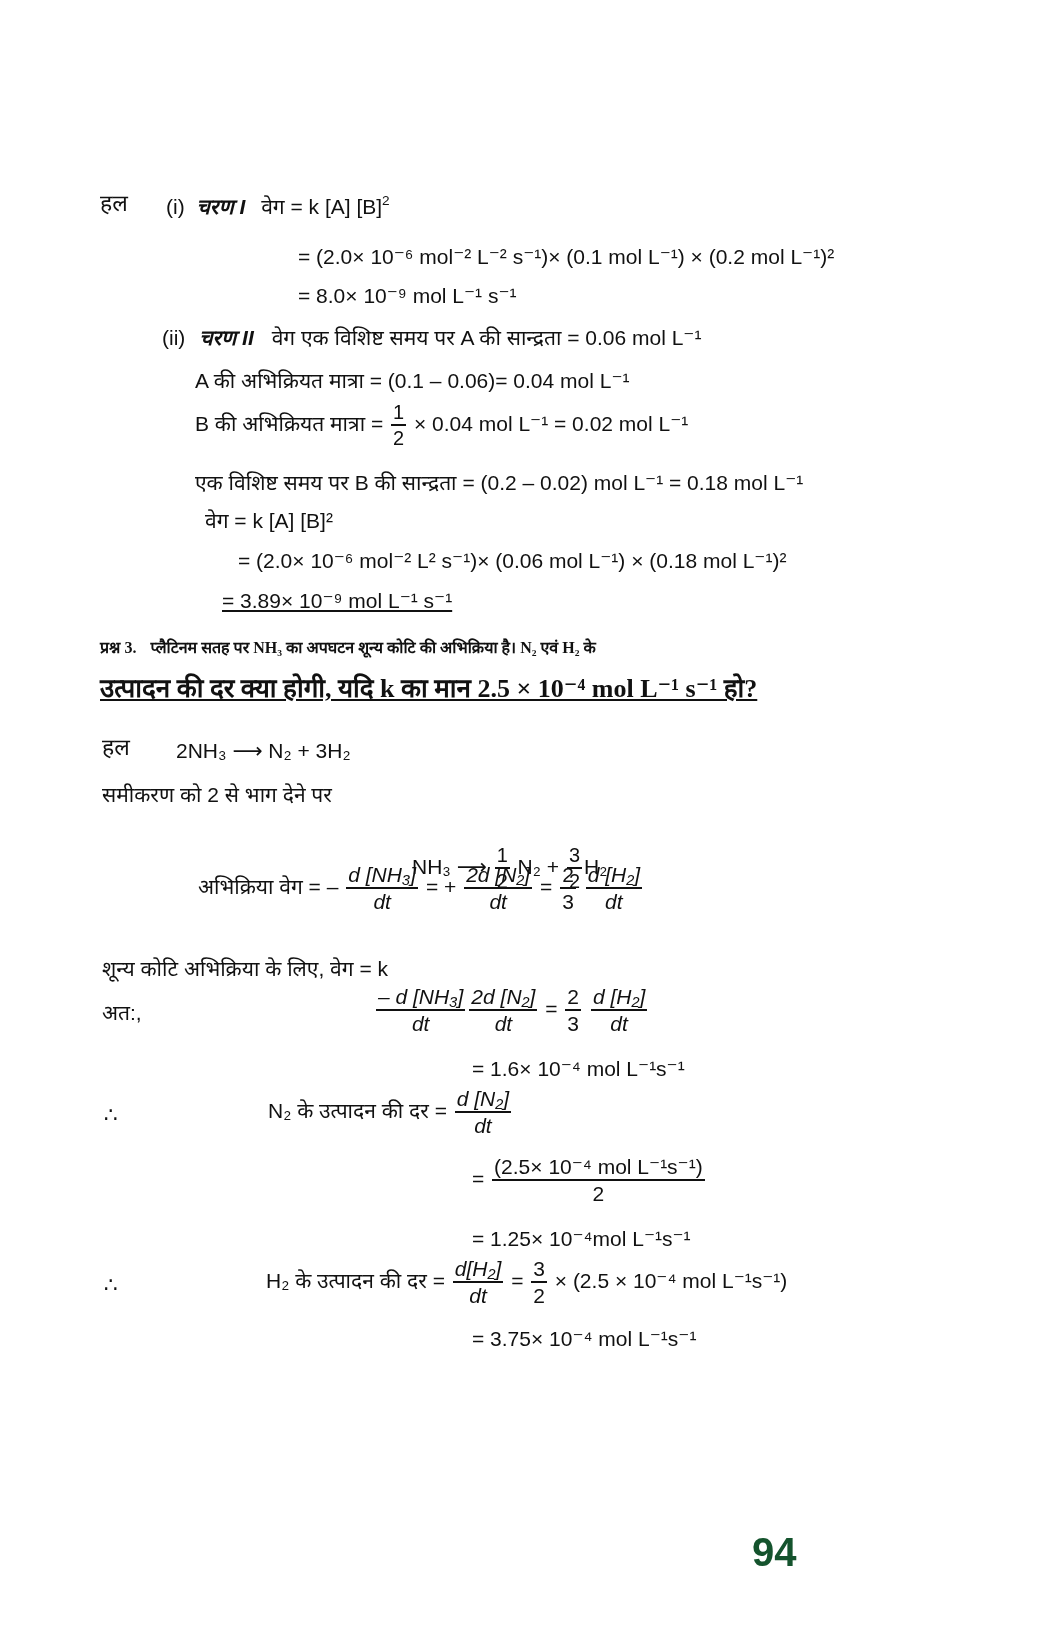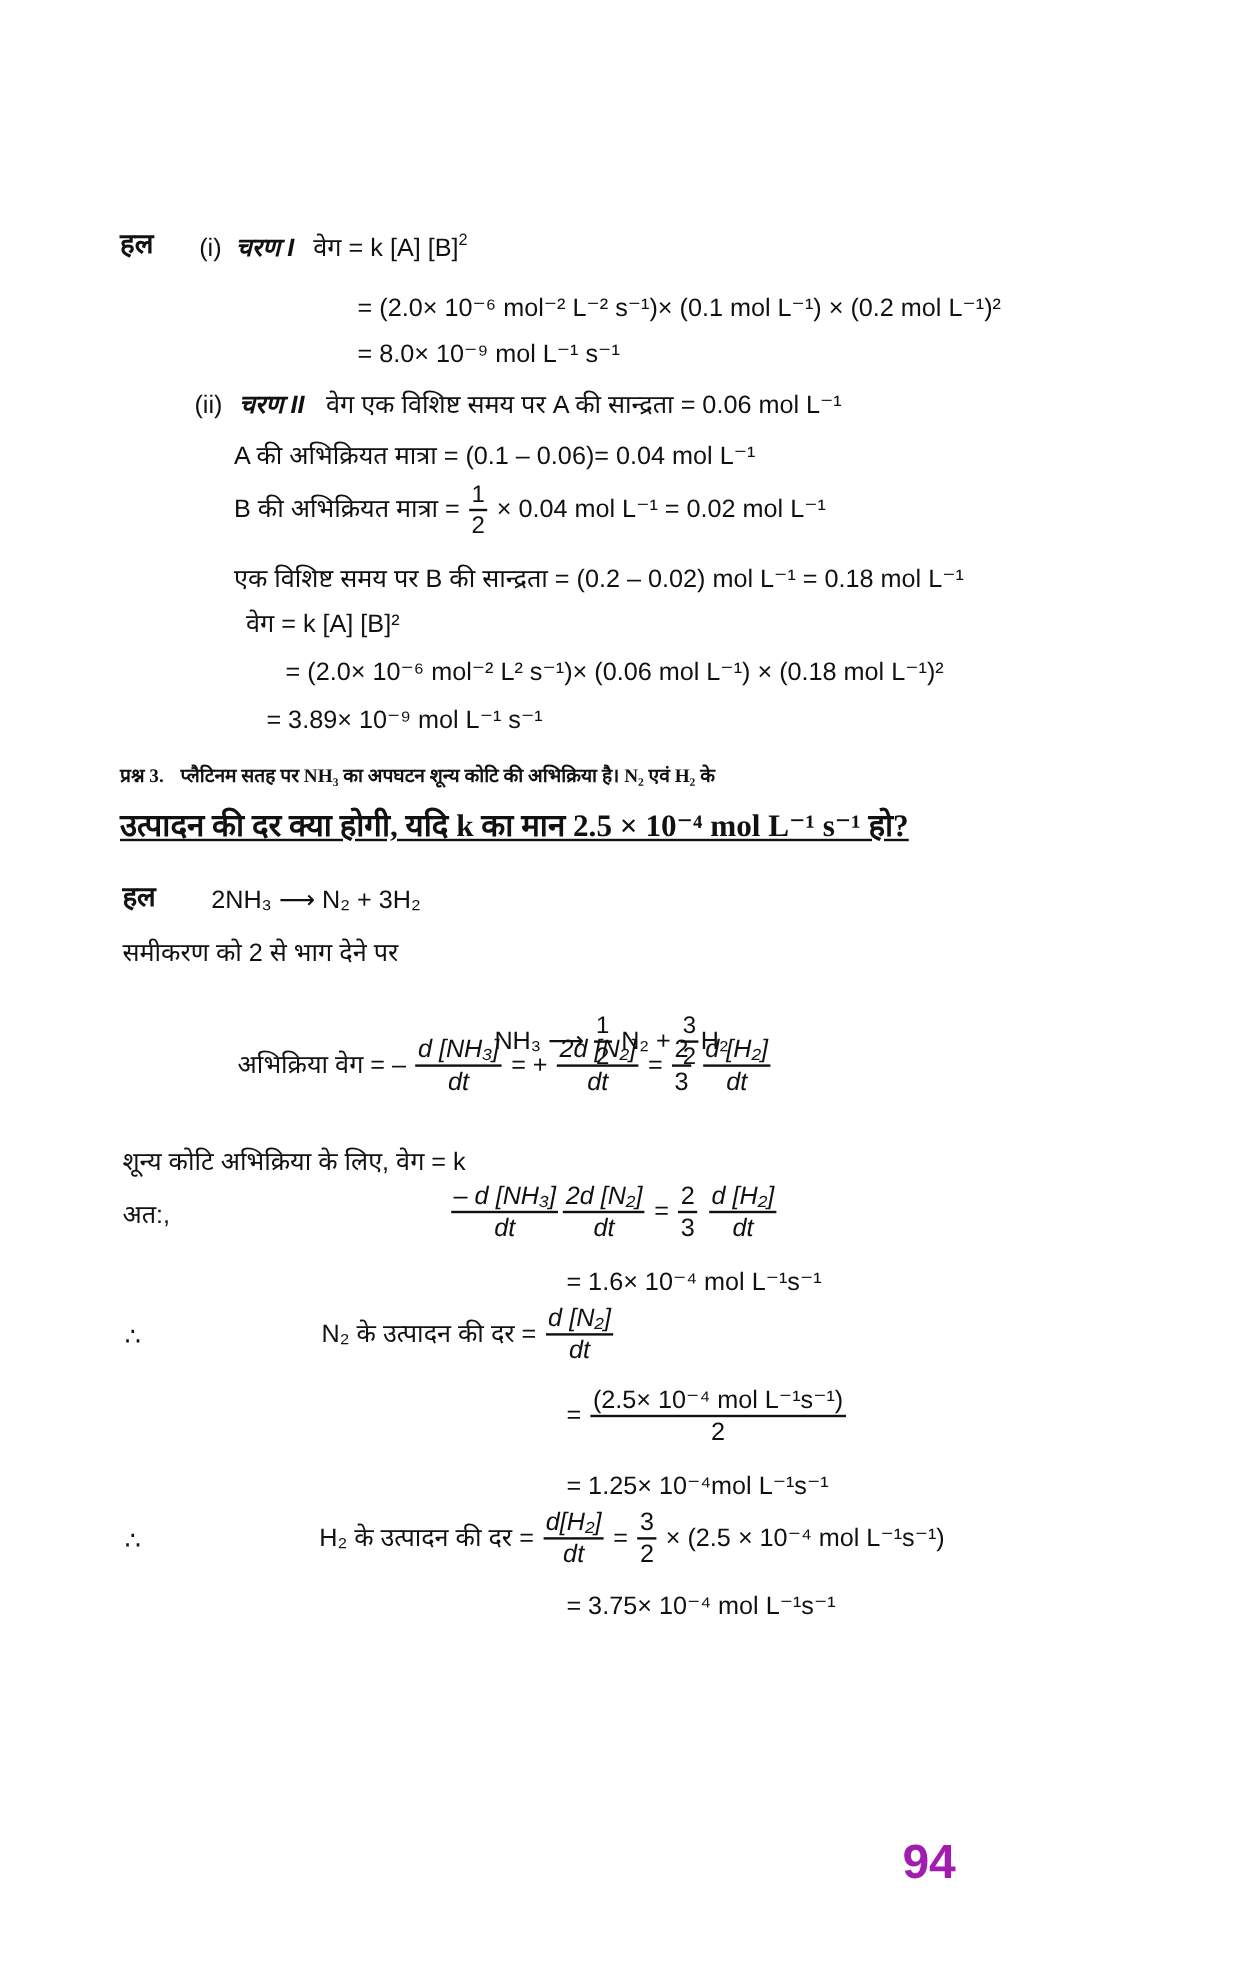--- a/index.html
+++ b/index.html
@@ -13,23 +13,23 @@
     .serif { font-family: "Liberation Serif", "DejaVu Serif", serif; }
     .it { font-style: italic; }
     sup { font-size: 0.65em; vertical-align: 0.65em; line-height: 0; }
     .frac { display: inline-flex; flex-direction: column; align-items: center; vertical-align: middle; margin: 0 2px; }
     .frac .num { border-bottom: 2px solid #111; padding: 0 2px 1px; line-height: 1.05; }
     .frac .den { padding-top: 2px; line-height: 1.05; }
     .frac.small { font-size: 0.95em; }
     .pageno {
       position: absolute; left: 752px; top: 1530px;
       font-family: "Liberation Sans", "DejaVu Sans", sans-serif;
-      font-weight: bold; font-size: 40px; color: #a21caf;
+      font-weight: bold; font-size: 40px; color: #14532d;
     }
-    .hal { font-weight: bold; font-size: 23px; }
+    .hal { font-weight: normal; font-size: 23px; }
   </style>
 </head>
 <body>
 
 <div class="ln hal" style="left:100px;top:192px;">हल</div>
 <div class="ln" style="left:166px;top:196px;">
   <span>(i)</span>
   <span class="b it" style="margin-left:6px;">चरण I</span>
   <span style="margin-left:10px;">वेग</span>
   <span>= k [A] [B]</span><sup>2</sup>
@@ -47,21 +47,21 @@
   <span>B की अभिक्रियत मात्रा =</span>
   <span class="frac small">
     <span class="num">1</span>
     <span class="den">2</span>
   </span>
   <span>× 0.04 mol L⁻¹ = 0.02 mol L⁻¹</span>
 </div>
 <div class="ln" style="left:195px;top:472px;">एक विशिष्ट समय पर B की सान्द्रता = (0.2 – 0.02)  mol L⁻¹ = 0.18 mol L⁻¹</div>
 <div class="ln" style="left:205px;top:510px;">वेग = k [A] [B]²</div>
 <div class="ln" style="left:238px;top:550px;">= (2.0× 10⁻⁶ mol⁻² L² s⁻¹)× (0.06 mol L⁻¹) × (0.18 mol L⁻¹)²</div>
-<div class="ln" style="left:222px;top:590px;">= 3.89× 10⁻⁹ mol L⁻¹ s⁻¹</div>
+<div class="ln" style="left:222px;top:590px;text-decoration:underline;">= 3.89× 10⁻⁹ mol L⁻¹ s⁻¹</div>
 
 <div class="ln serif b" style="left:100px;top:640px;font-size:16px;">
   <span>प्रश्न 3.</span>
   <span style="margin-left:10px;">प्लैटिनम सतह पर NH₃ का अपघटन शून्य कोटि की अभिक्रिया है। N₂ एवं H₂ के</span>
 </div>
 <div class="ln serif b" style="left:100px;top:676px;font-size:26px;text-decoration:underline;">उत्पादन की दर क्या होगी, यदि k का मान 2.5 × 10⁻⁴ mol L⁻¹ s⁻¹ हो?</div>
 
 <div class="ln hal" style="left:102px;top:736px;">हल</div>
 <div class="ln" style="left:176px;top:740px;">2NH₃ ⟶ N₂ + 3H₂</div>
 <div class="ln" style="left:102px;top:784px;">समीकरण को 2 से भाग देने पर</div>

